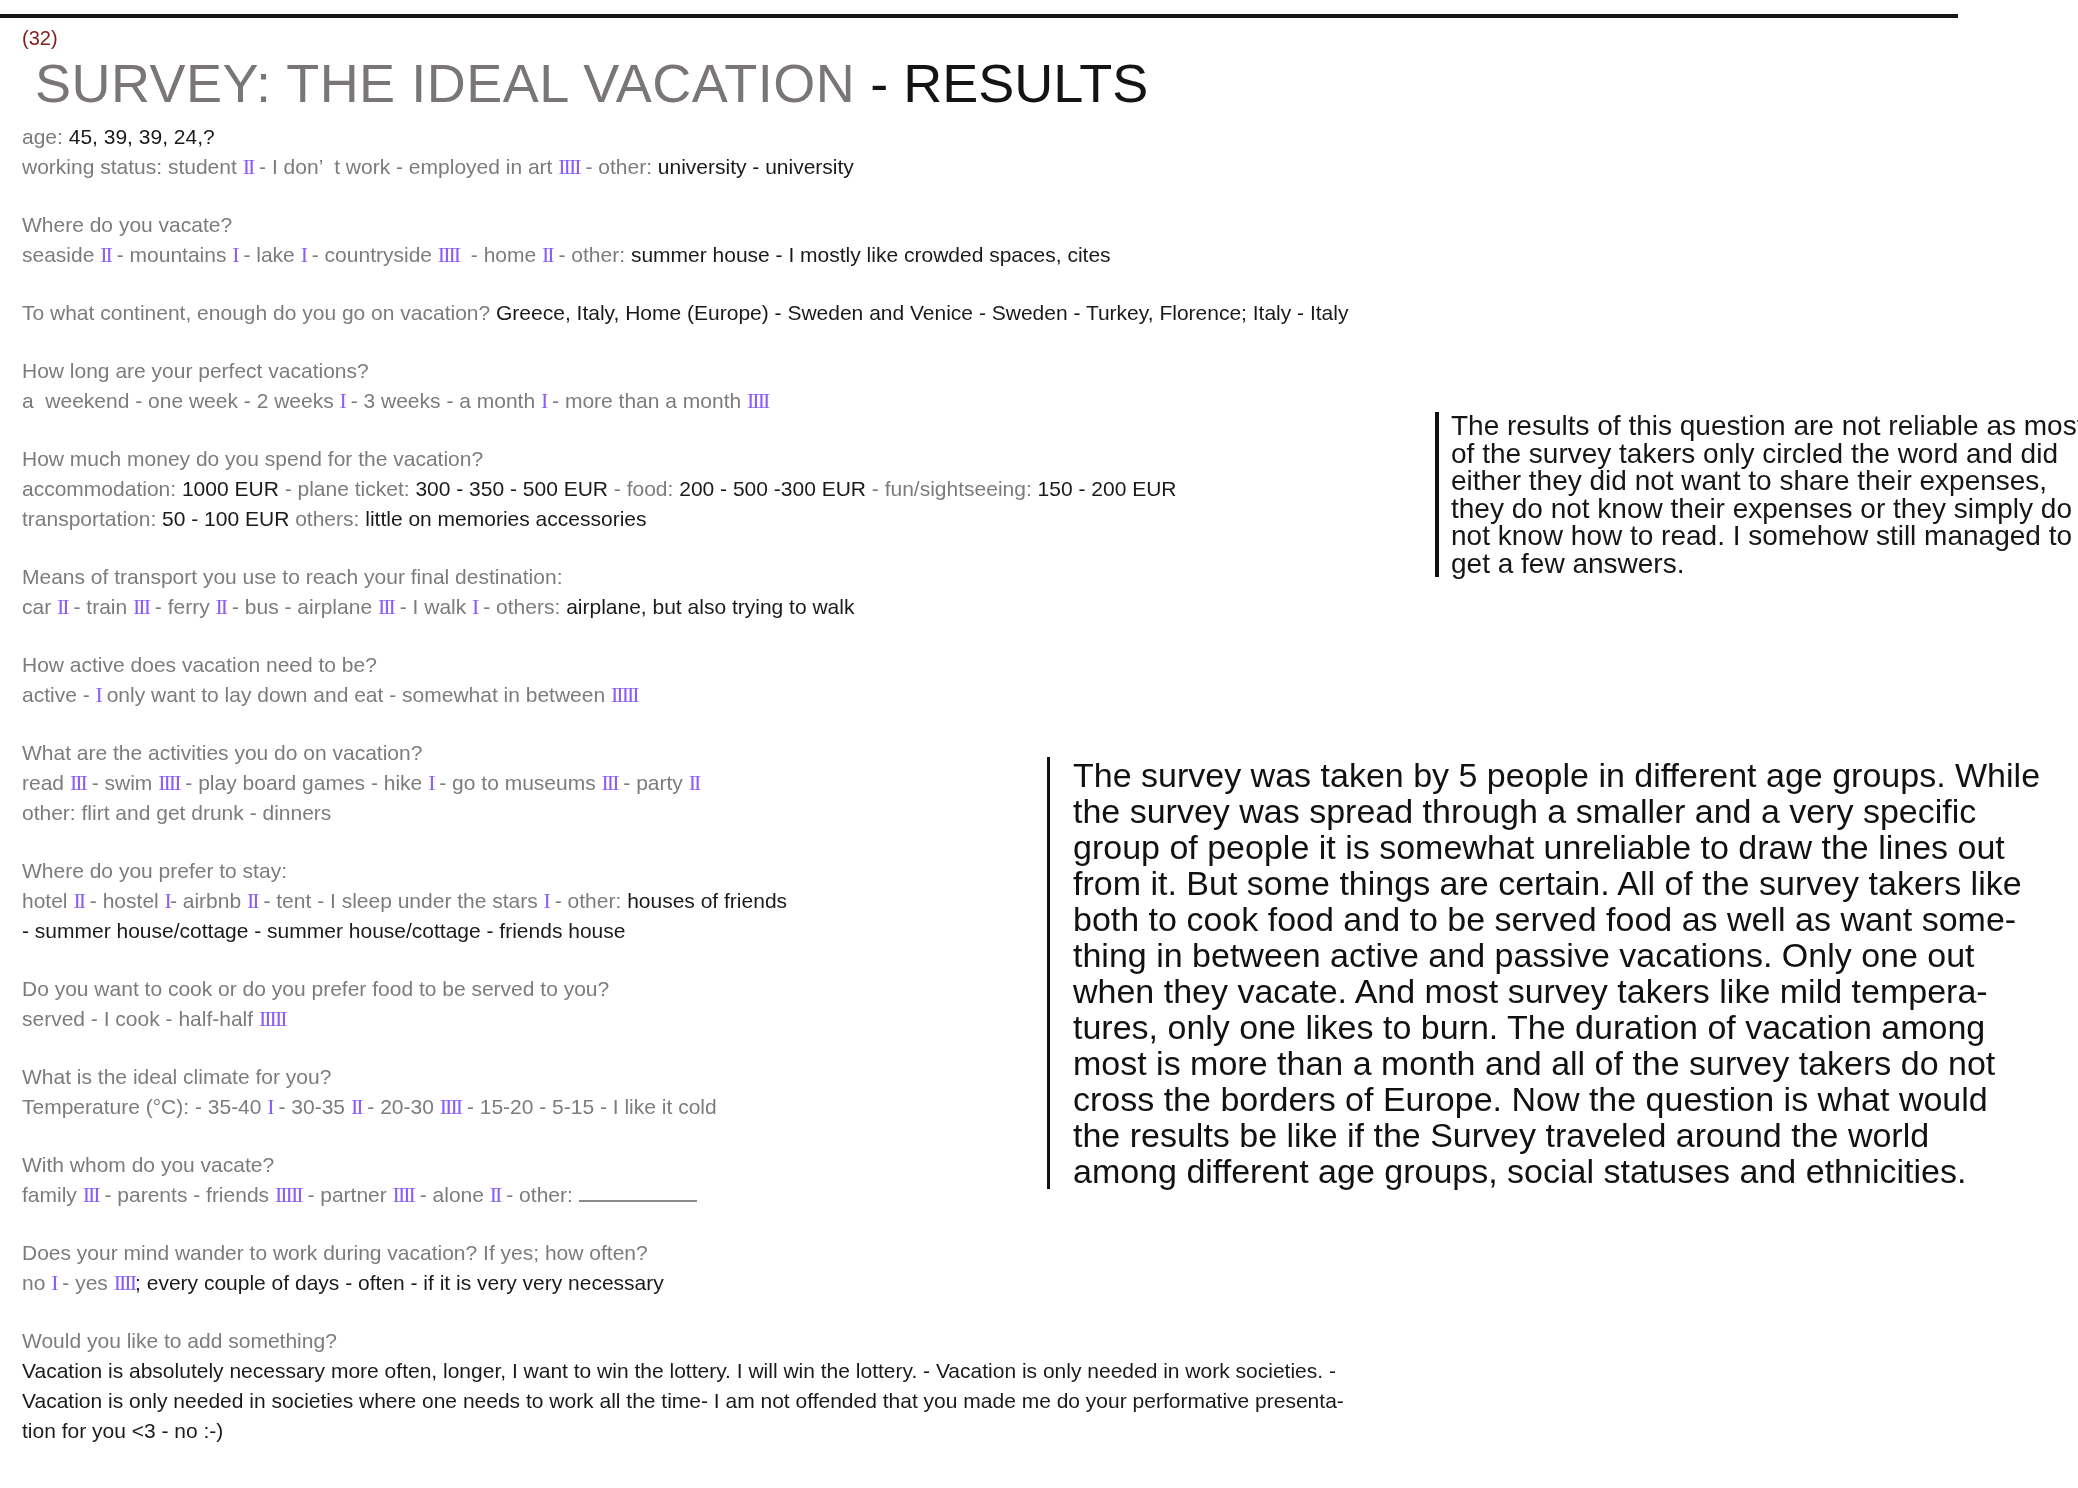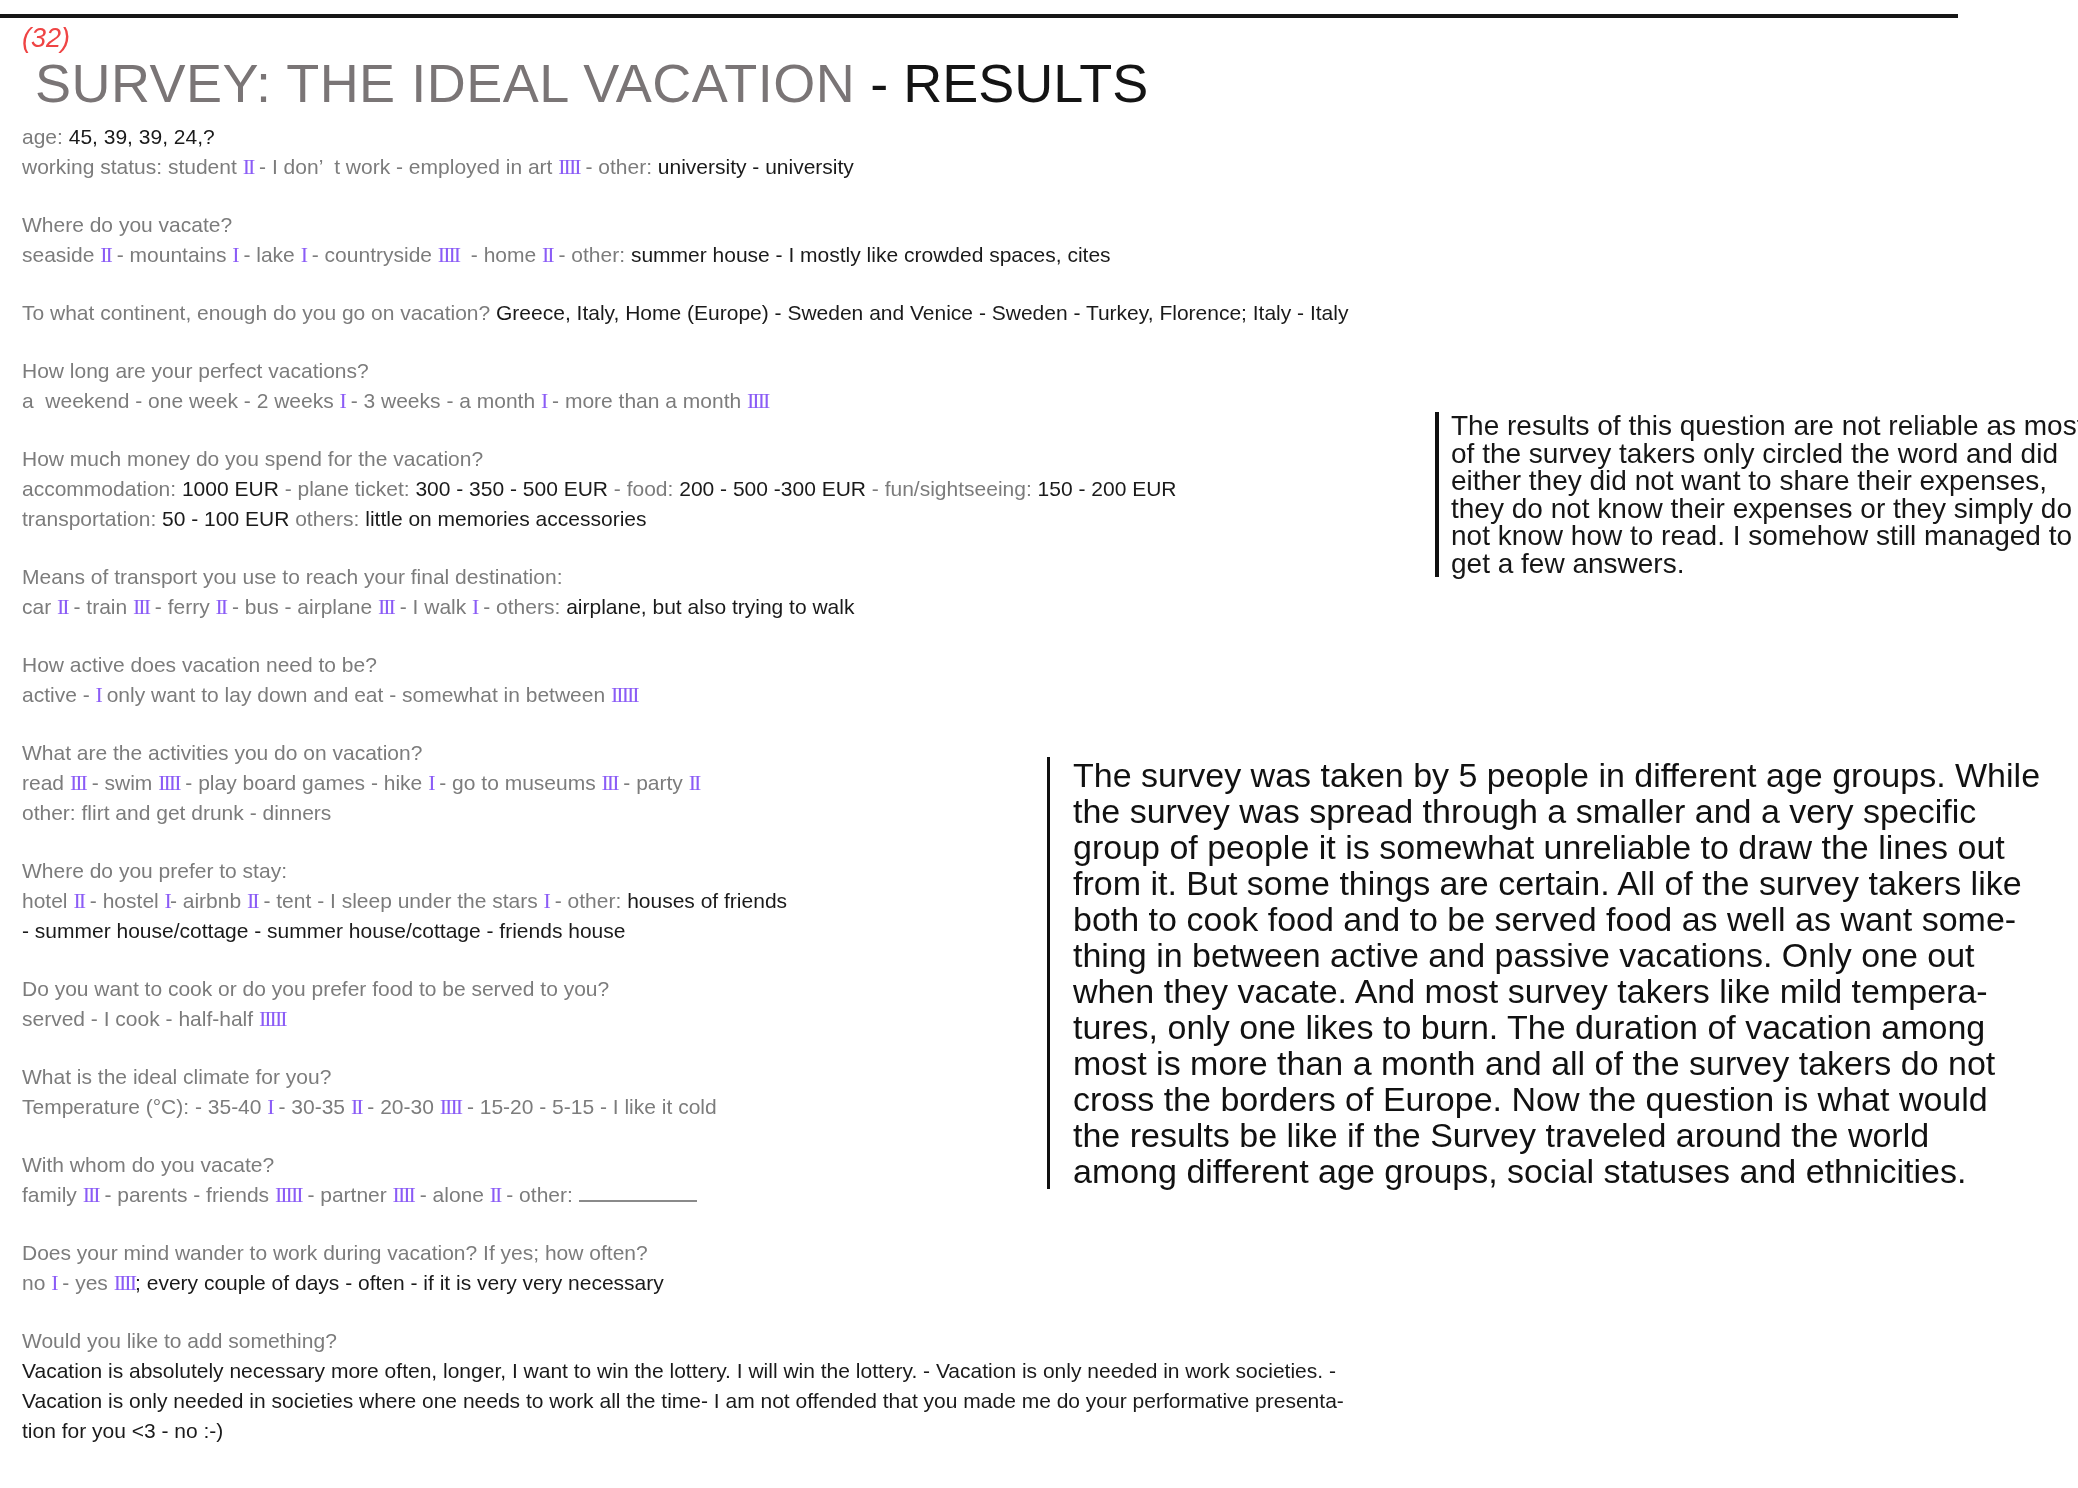--- a/index.html
+++ b/index.html
@@ -2,21 +2,21 @@
 <html><head>
 <meta charset="utf-8">
 <style>
   html,body{margin:0;padding:0;}
   body{
     width:2078px;height:1488px;position:relative;overflow:hidden;
     background:#ffffff;font-family:"Liberation Sans",sans-serif;
   }
   .top-rule{position:absolute;left:0;top:14px;width:1958px;height:4px;background:#161616;}
   .content{position:absolute;left:22px;top:24px;width:1460px;}
-  .page-num{color:#ef4444;font-size:27px;line-height:28px;font-style:italic;}
+  .page-num{color:#7f1d1d;font-size:20px;line-height:28px;}
   .title{font-size:54px;line-height:62px;margin:0 0 8px 13px;white-space:pre;font-weight:400;}
   .t-gray{color:#7a7576;letter-spacing:0.5px;}
   .t-black{color:#141414;}
   .sec{margin-bottom:28px;}
   .line{font-size:21px;line-height:30px;white-space:pre-wrap;}
   .seg-gray{color:#7c7c7c;}
   .seg-black{color:#1a1a1a;}
   .seg-tally{
     color:#8b5cf6;font-family:Liberation Serif, serif;
     font-size:22px;letter-spacing:-2px;font-weight:400;

